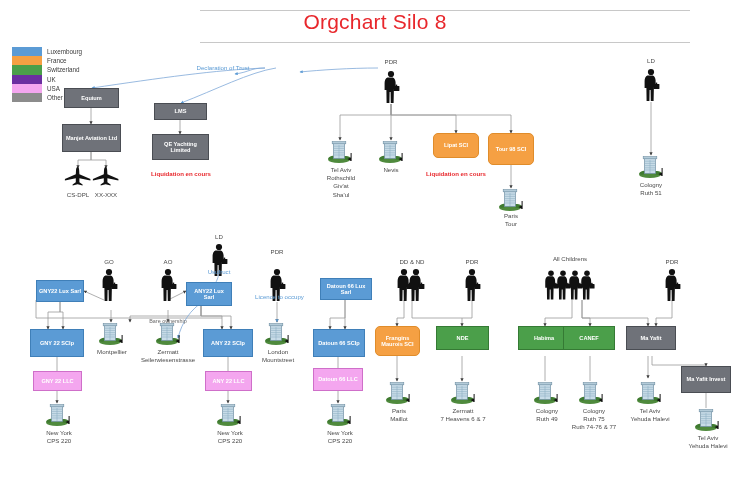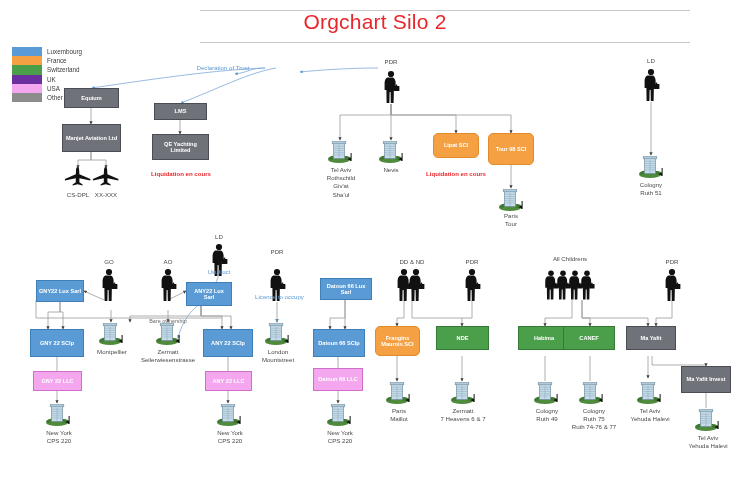--- a/index.html
+++ b/index.html
@@ -52,21 +52,21 @@
   .ico svg{display:block;}
 </style>
 </head>
 <body>
 
 <div id="canvas">
 
   <div class="rule" style="left:200px;top:10px;width:490px;"></div>
   <div class="rule" style="left:200px;top:42px;width:490px;"></div>
 
-  <div class="title">Orgchart Silo 2</div>
+  <div class="title">Orgchart Silo 8</div>
 
   <div class="legend">
     <div class="legend-row">
       <span class="legend-sw" style="background:#5b9bd5"></span>
       <span class="legend-lbl">Luxembourg</span>
     </div>
     <div class="legend-row">
       <span class="legend-sw" style="background:#f5a043"></span>
       <span class="legend-lbl">France</span>
     </div>

